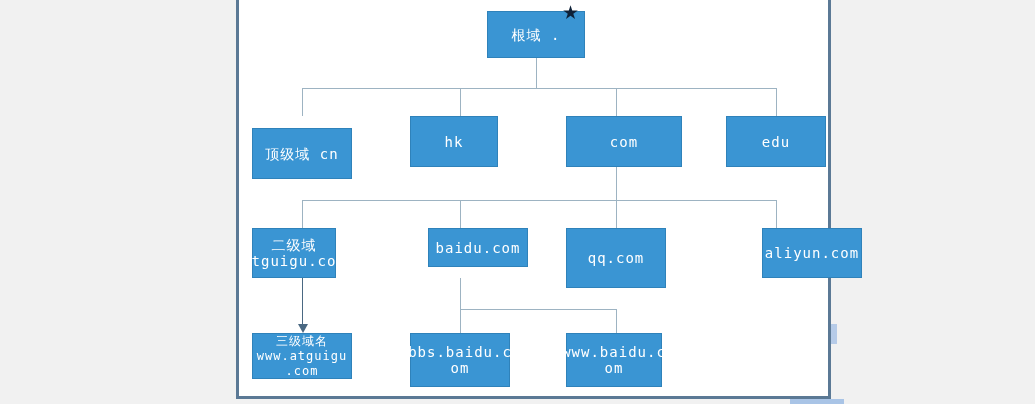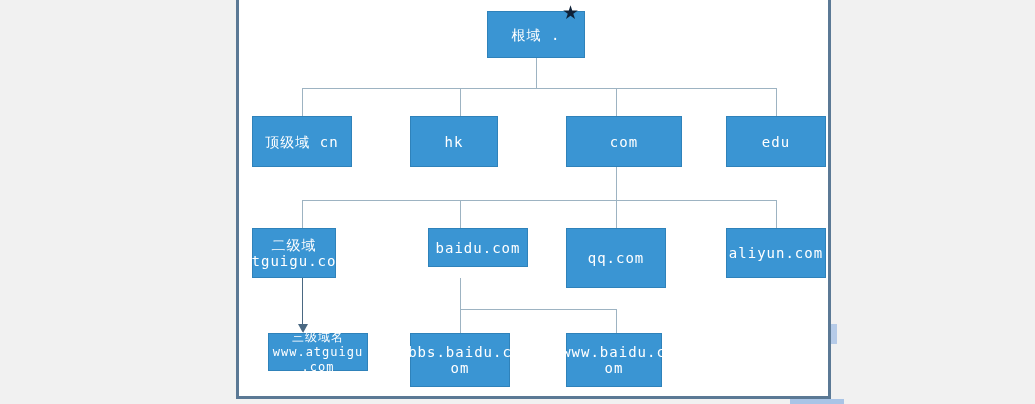--- a/index.html
+++ b/index.html
@@ -59,29 +59,29 @@
     background: #b6cbe8;
   }
   .scroll-corner {
     position: absolute;
     left: 790px; top: 399px;
     width: 54px; height: 5px;
     background: #a9c4e6;
   }
   
   .n-root { left: 487px; top: 11px;  width: 98px;  height: 47px; }
-  .n-cn   { left: 252px; top: 116px; width: 100px; height: 51px; }
+  .n-cn   { left: 252px; top: 128px; width: 100px; height: 51px; }
   .n-hk   { left: 410px; top: 116px; width: 88px; height: 51px; }
   .n-com  { left: 566px; top: 116px; width: 116px; height: 51px; }
   .n-edu  { left: 726px; top: 116px; width: 100px; height: 51px; text-align: right; }
   .n-atguigu { left: 252px; top: 228px; width: 84px; height: 50px; }
   .n-baidu   { left: 428px; top: 228px; width: 100px; height: 39px; }
   .n-qq      { left: 566px; top: 228px; width: 100px; height: 60px; }
-  .n-aliyun  { left: 726px; top: 228px; width: 100px; height: 50px; }
-  .n-www-atguigu { left: 268px; top: 333px; width: 100px; height: 38px; font-size: 12px; line-height: 15px; }
+  .n-aliyun  { left: 762px; top: 228px; width: 100px; height: 50px; }
+  .n-www-atguigu { left: 252px; top: 333px; width: 100px; height: 46px; font-size: 12px; line-height: 15px; }
   .n-bbs-baidu   { left: 410px; top: 333px; width: 100px; height: 54px; justify-content: center; }
   .n-www-baidu   { left: 566px; top: 333px; width: 96px; height: 54px; }
 </style>
 </head>
 <body>
 
 <div class="page">
 
   <div class="canvas"></div>
 

